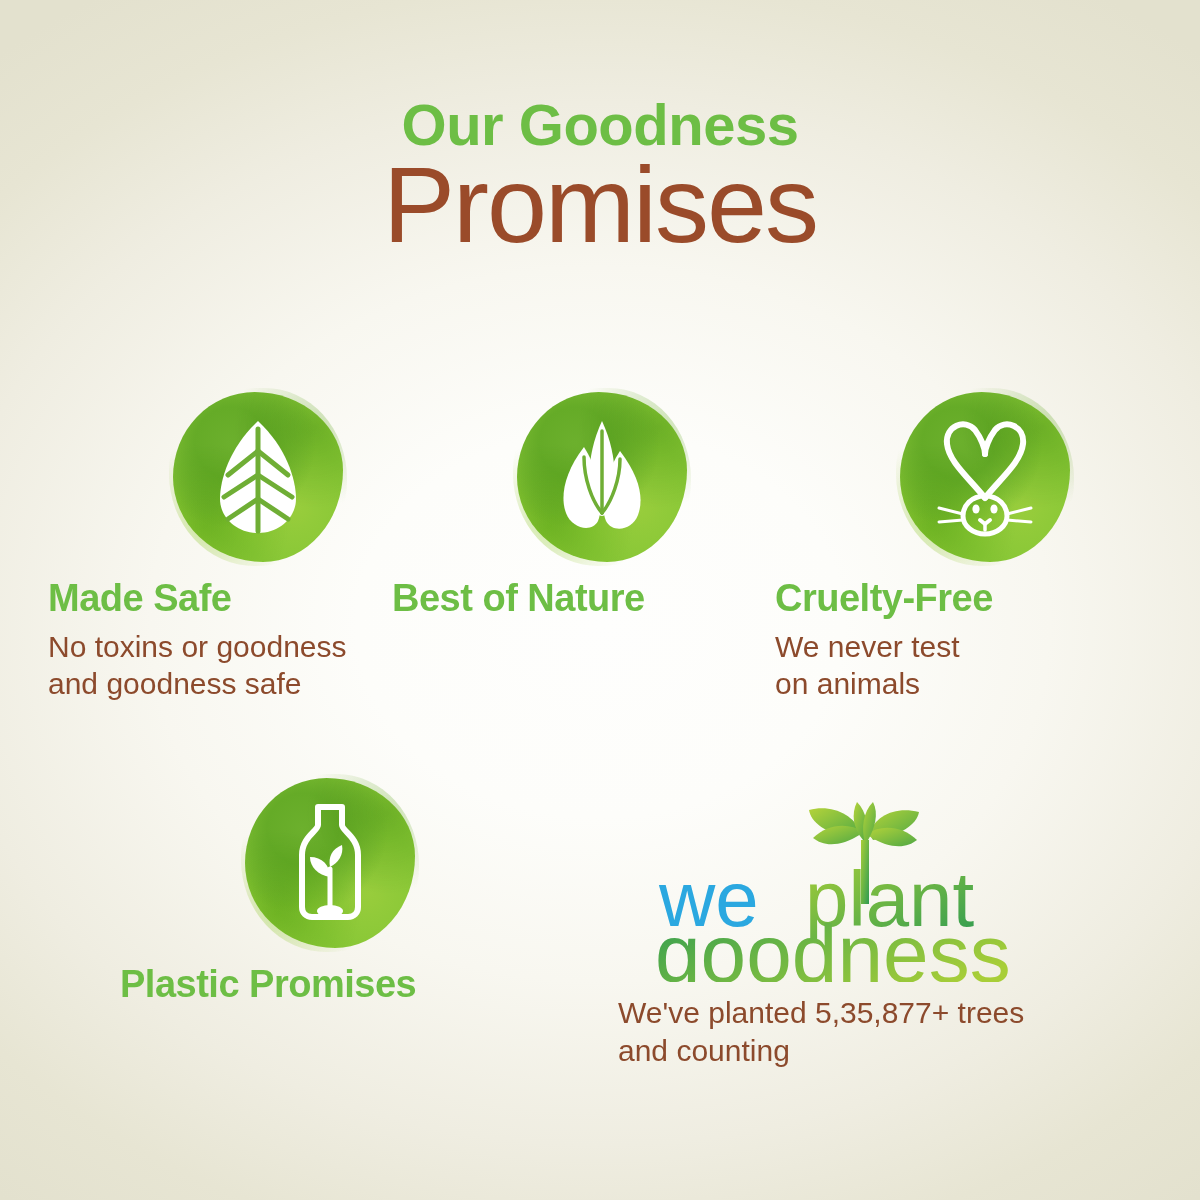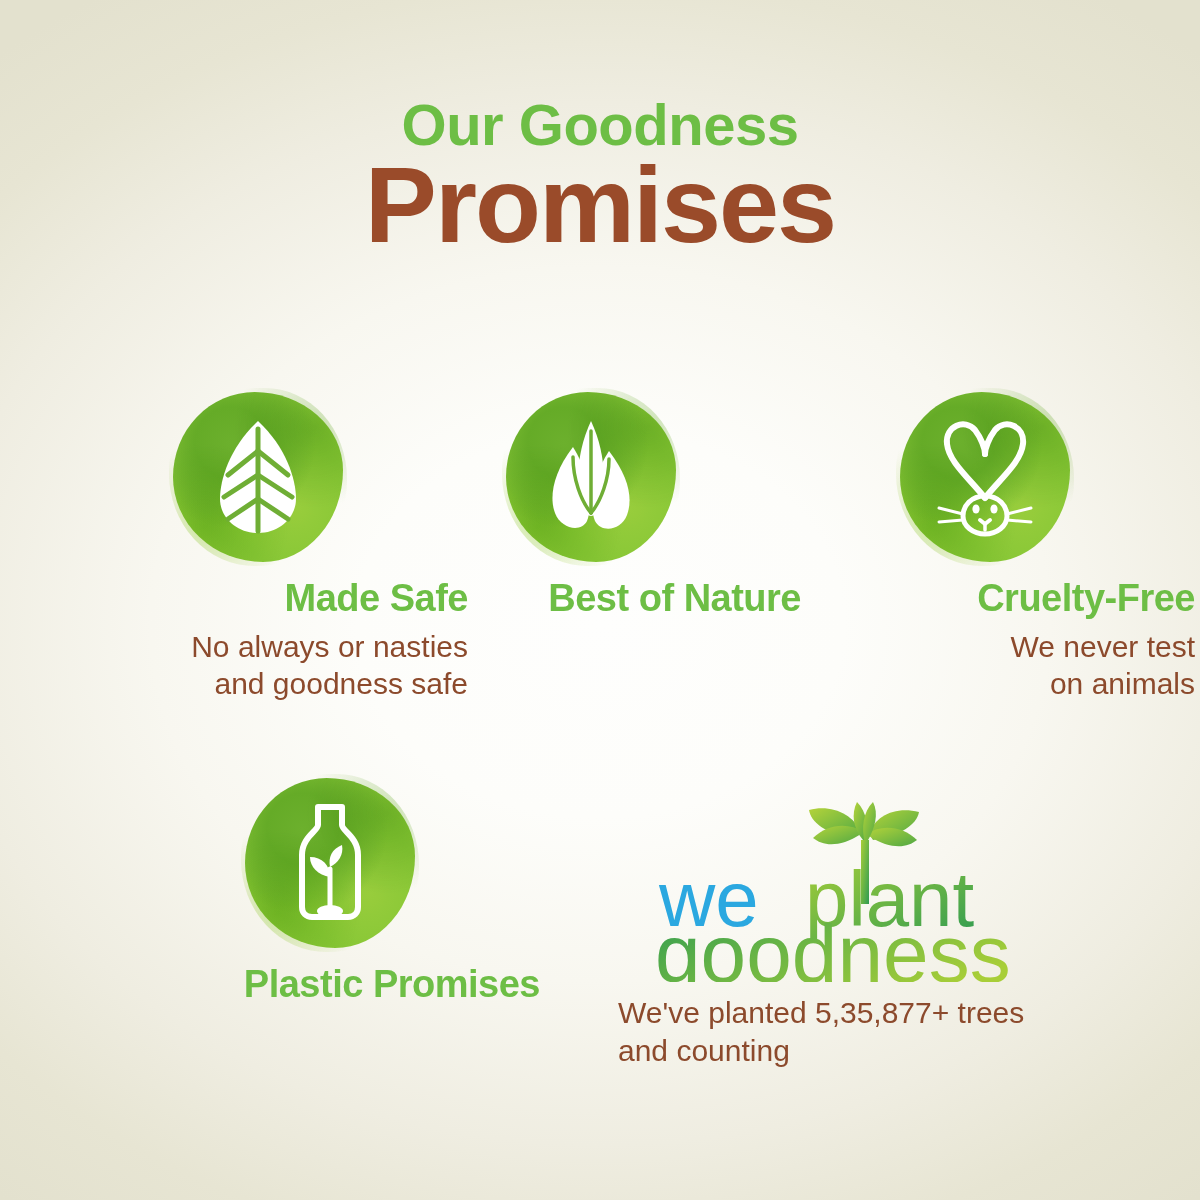--- a/index.html
+++ b/index.html
@@ -33,31 +33,31 @@
   }
   .title-line1 {
     font-size:58px;
     font-weight:700;
     letter-spacing:-0.5px;
     line-height:1.0;
     color:#6DBE45;
   }
   .title-line2 {
     font-size:108px;
-    font-weight:700;
+    font-weight:400;
     letter-spacing:-2px;
     line-height:1.02;
     margin-top:-4px;
     color:#9A4B2A;
   }
 
   
   .promise {
     position:absolute;
-    text-align:right;
+    text-align:left;
   }
   .promise-icon-wrap {
     position:relative;
     width:170px; height:170px;
     margin:0 auto;
   }
 
   
   .blob {
     position:absolute;
@@ -97,21 +97,21 @@
   .promise-desc {
     margin-top:8px;
     font-size:30px;
     font-weight:400;
     color:#8C4A2C;
     line-height:1.24;
   }
 
   
   #promise-1 { left:48px;  top:392px; width:420px; }
-  #promise-2 { left:381px; top:392px; width:420px; }
+  #promise-2 { left:392px; top:392px; width:420px; }
   #promise-3 { left:775px; top:392px; width:420px; }
   #promise-4 { left:120px; top:778px; width:420px; }
 
   
   #logo-block {
     position:absolute;
     left:618px; top:800px;
     width:500px;
     text-align:left;
   }
@@ -151,21 +151,21 @@
             <path d="M50 58 L16 80"></path>
               <path d="M50 58 L84 80"></path>
             <path d="M50 82 L20 102"></path>
               <path d="M50 82 L80 102"></path>
           </g>
         </svg>
       </div>
     </div>
     <div class="promise-heading">Made Safe</div>
     <div class="promise-desc">
-      <div>No always or nasties</div>
+      <div>No toxins or goodness</div>
       <div>and goodness safe</div>
     </div>
   </div>
 
   <div class="promise" id="promise-2">
     <div class="promise-icon-wrap">
       <div class="blob"></div>
       <div class="promise-glyph">
         <svg width="108" height="120" viewBox="0 0 108 120">
 

